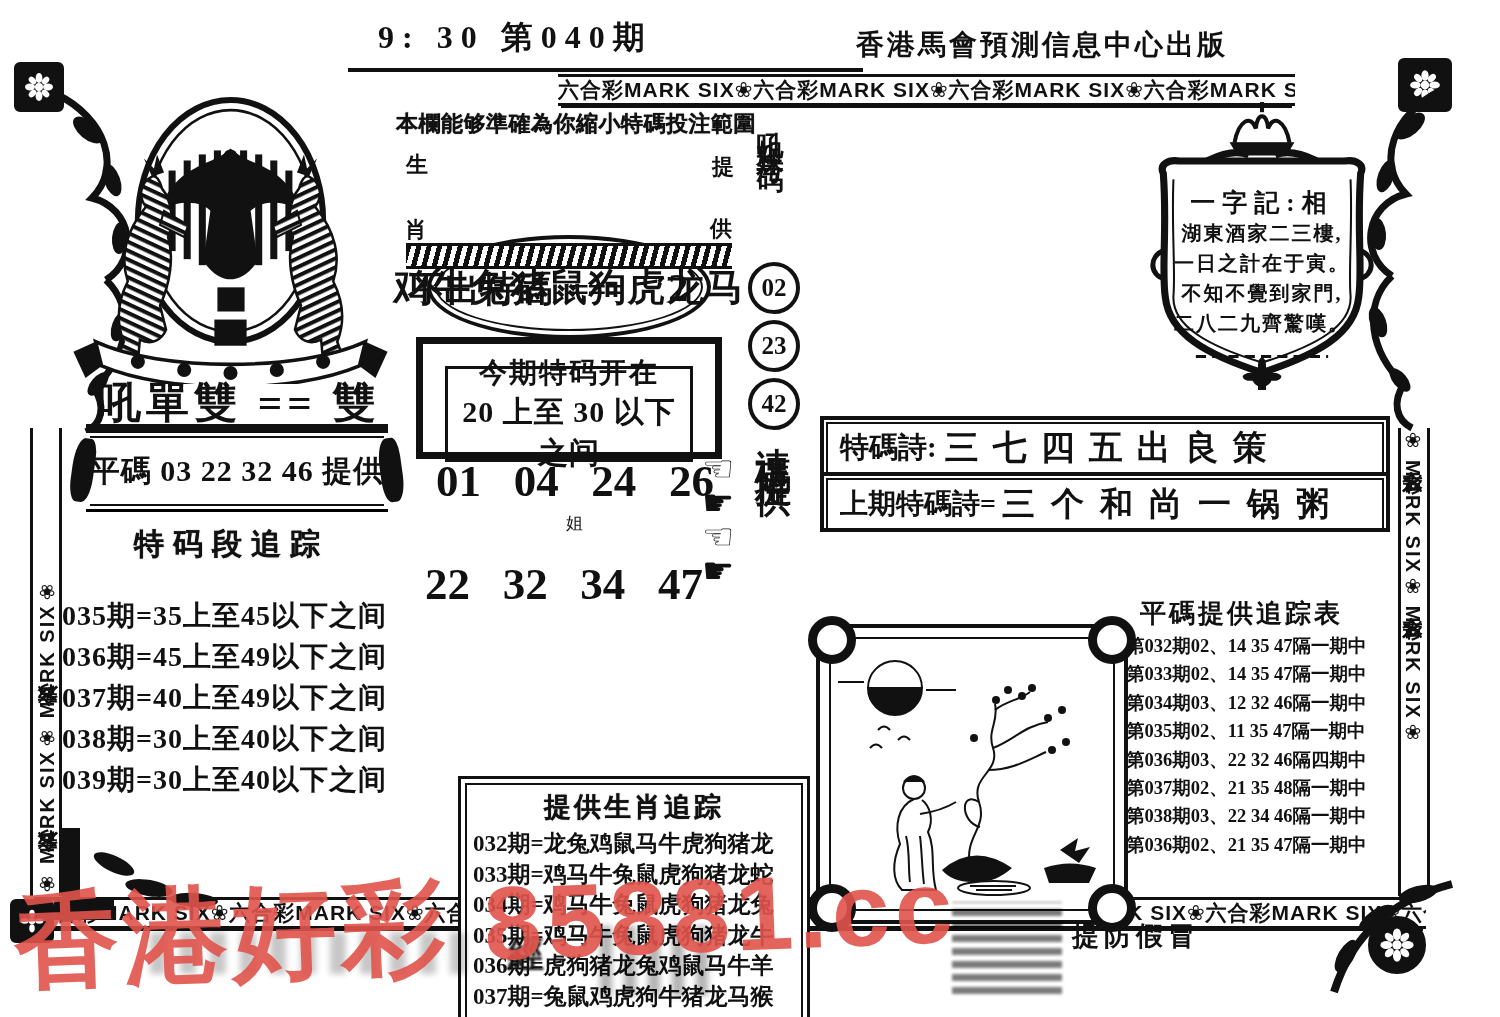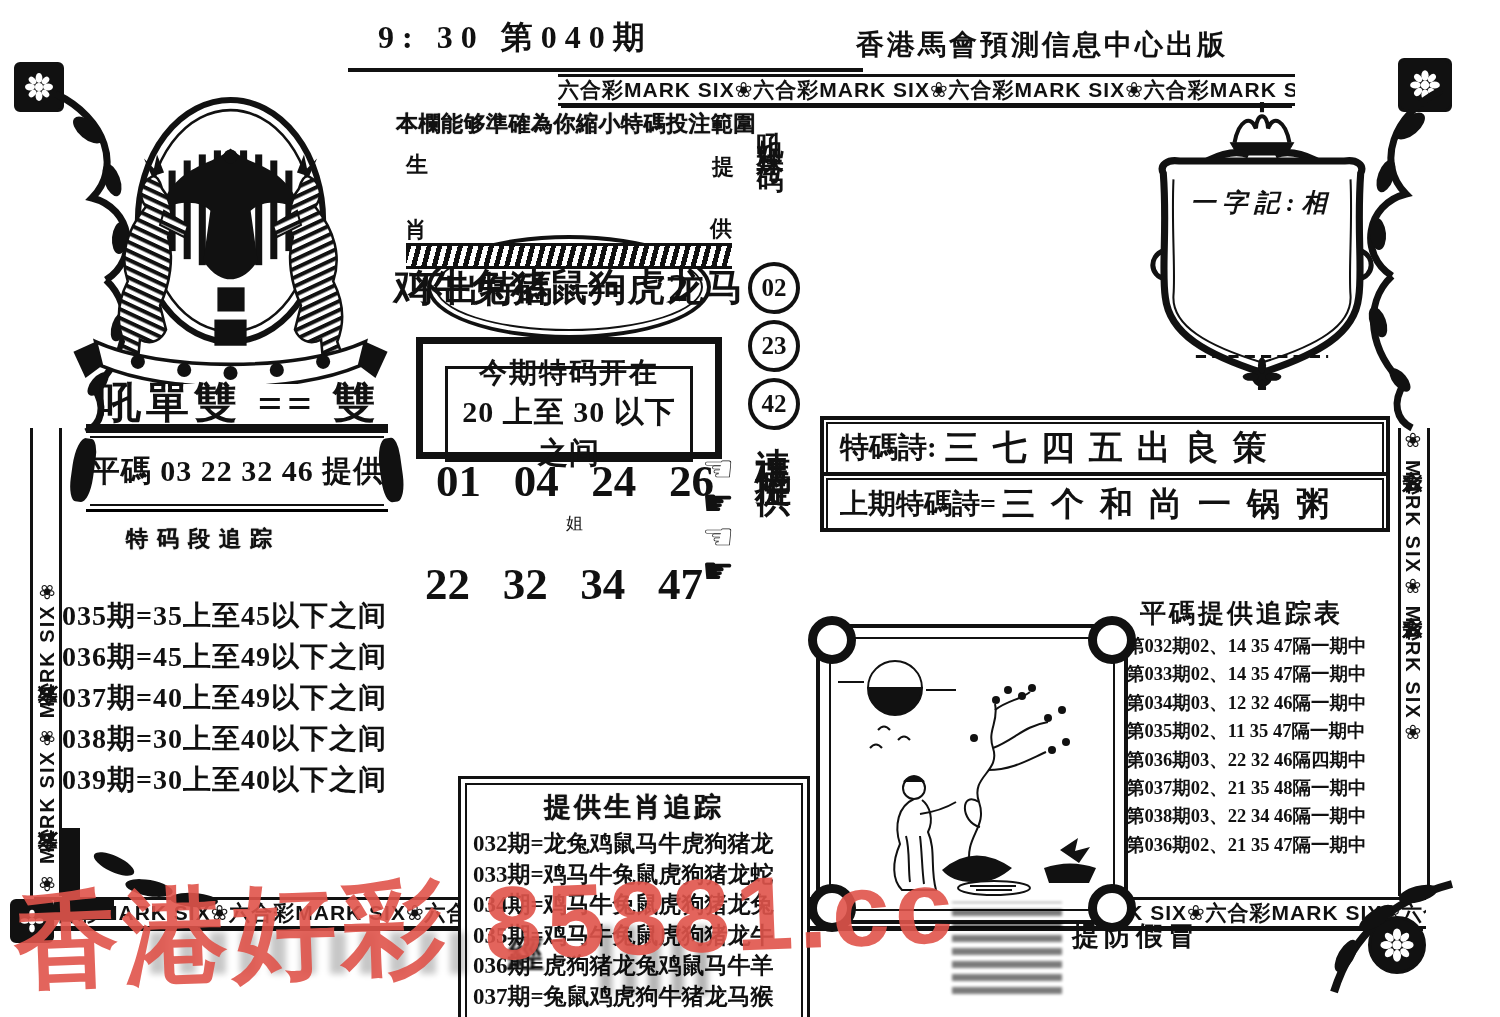--- a/index.html
+++ b/index.html
@@ -235,21 +235,21 @@
   </svg>
 
   <div class="abs nowrap" style="left:98px;top:374px;font-size:43px;font-weight:900;letter-spacing:5px;">吼單雙 == 雙</div>
 
   <div class="abs barbox ctr" style="left:86px;top:424px;width:302px;height:76px;">
     <div class="cap" style="left:-14px;top:5px;transform:rotate(8deg);"></div>
     <div class="cap" style="right:-14px;top:5px;transform:rotate(-8deg);"></div>
     <span style="font-size:30px;font-weight:700;letter-spacing:1px;">平碼 03 22 32 46 提供</span>
   </div>
 
-  <div class="abs nowrap" style="left:126px;top:524px;font-size:22px;font-weight:900;letter-spacing:9px;text-shadow:0 0 1px #111;">特码段追踪</div>
+  <div class="abs nowrap" style="left:134px;top:524px;font-size:30px;font-weight:900;letter-spacing:9px;text-shadow:0 0 1px #111;">特码段追踪</div>
 
   <div class="abs" style="left:62px;top:595px;width:350px;">
     <div class="rowtxt">035期=35上至45以下之间</div>
     <div class="rowtxt">036期=45上至49以下之间</div>
     <div class="rowtxt">037期=40上至49以下之间</div>
     <div class="rowtxt">038期=30上至40以下之间</div>
     <div class="rowtxt">039期=30上至40以下之间</div>
   </div>
 
   <div class="abs nowrap" style="left:396px;top:109px;font-size:22px;font-weight:900;letter-spacing:0.5px;text-shadow:0 0 1px #111;">本欄能够準確為你縮小特碼投注範圍</div>
@@ -372,21 +372,27 @@
       <path d="M60,252 h130" stroke-width="3" stroke-dasharray="10 6"></path>
     </g>
     <g fill="#111" transform="translate(125,272)">
       <circle r="10"></circle>
       <ellipse rx="4" ry="8" cy="-11"></ellipse>
         <ellipse rx="4" ry="8" cy="11"></ellipse>
       <ellipse rx="8" ry="4" cx="-11"></ellipse>
         <ellipse rx="8" ry="4" cx="11"></ellipse>
     </g>
   </svg>
-  <div class="abs" style="left:1158px;top:186px;width:208px;text-align:center;font-size:25px;font-weight:900;letter-spacing:7px;font-style:italic;">一字記:相</div>
+  <div class="abs" style="left:1158px;top:186px;width:208px;text-align:center;font-size:25px;font-weight:900;letter-spacing:7px;">一字記:相</div>
+  <div class="abs" style="left:1154px;top:218px;width:216px;text-align:center;font-size:20px;font-weight:700;line-height:30px;letter-spacing:2px;">
+    <div>湖東酒家二三樓,</div>
+    <div>一日之計在于寅。</div>
+    <div>不知不覺到家門,</div>
+    <div>二八二九齊驚嘆。</div>
+  </div>
 
   <div class="abs pbox" style="left:820px;top:416px;width:562px;height:52px;">
     <div class="in">
       <span style="font-size:29px;font-weight:900;">特碼詩:</span>
       <span style="font-size:34px;font-weight:900;letter-spacing:14px;margin-left:8px;font-family:'Liberation Sans','DejaVu Sans',sans-serif;">三七四五出良策</span>
     </div>
   </div>
   <div class="abs pbox" style="left:820px;top:472px;width:562px;height:52px;">
     <div class="in">
       <span style="font-size:28px;font-weight:900;">上期特碼詩=</span>

